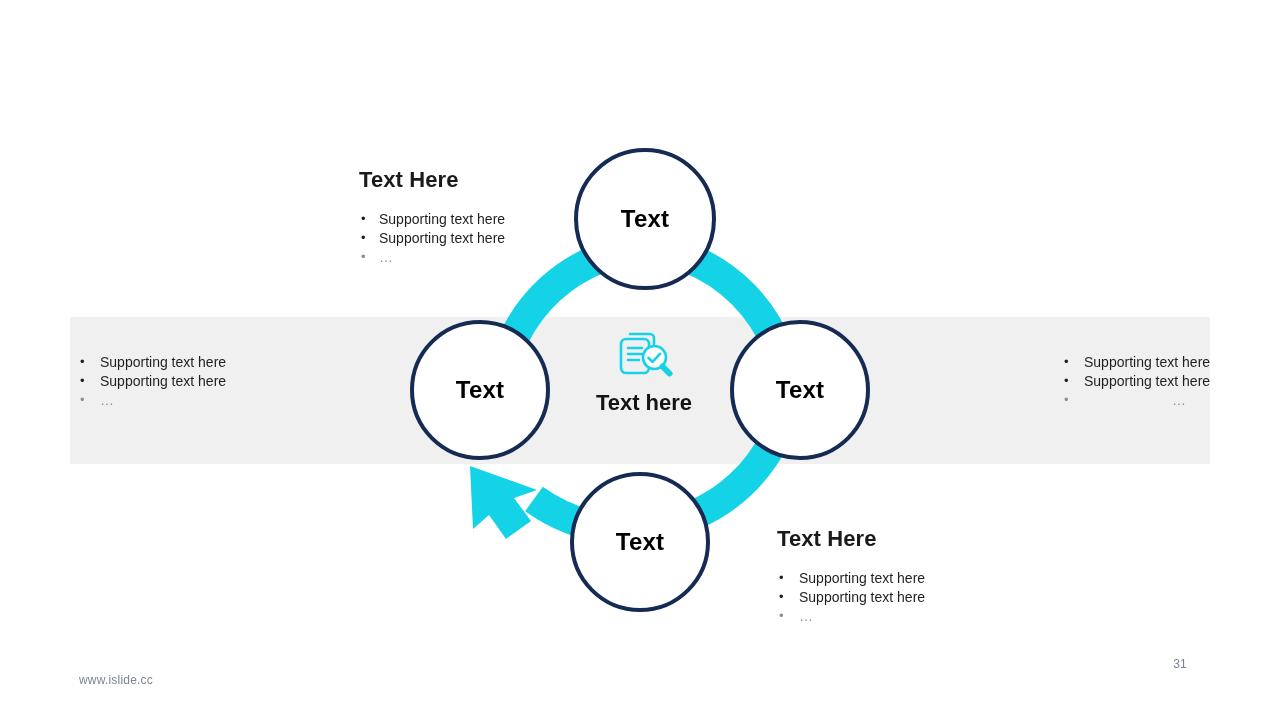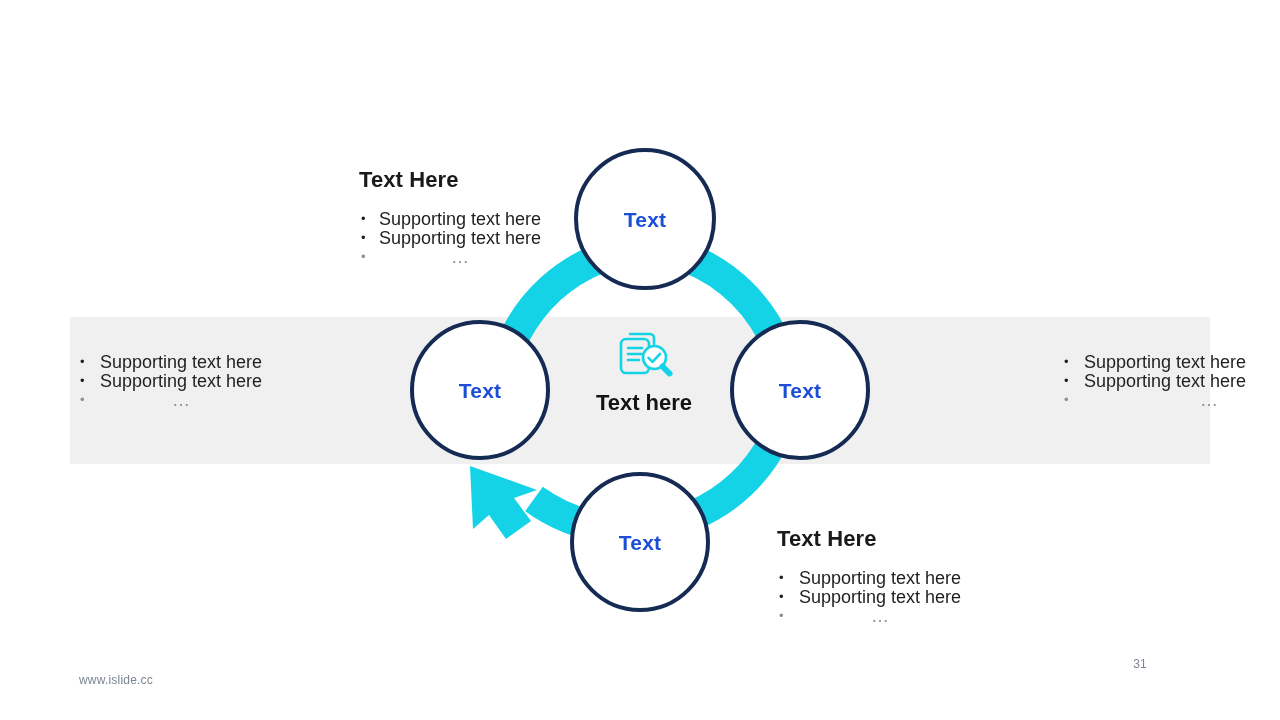--- a/index.html
+++ b/index.html
@@ -49,23 +49,23 @@
     position: absolute;
     border-radius: 50%;
     background: #ffffff;
     border: 4px solid #152b54;
     box-sizing: border-box;
     display: flex;
     align-items: center;
     justify-content: center;
   }
   .node-label {
-    font-size: 21px;
+    font-size: 24px;
     font-weight: bold;
-    color: #1d4ed8;
+    color: #000000;
     letter-spacing: .2px;
     line-height: 1;
   }
 
   .node-top    { left: 574px; top: 148px; width: 142px; height: 142px; }
   .node-right  { left: 730px; top: 320px; width: 140px; height: 140px; }
   .node-bottom { left: 570px; top: 472px; width: 140px; height: 140px; }
   .node-left   { left: 410px; top: 320px; width: 140px; height: 140px; }
 
   
@@ -97,27 +97,26 @@
     margin: 0 0 18px 0;
     line-height: 1.1;
     letter-spacing: .1px;
   }
   .bullets {
     list-style: none;
     margin: 0;
     padding: 0;
   }
   .bullets li {
-    font-size: 18px;
+    font-size: 14px;
     color: #1f1f1f;
     line-height: 19px;
     position: relative;
     padding-left: 22px;
     white-space: nowrap;
-    text-align: center;
   }
   .bullets li::before {
     content: "\2022";
     position: absolute;
     left: 2px;
     top: -1px;
     font-size: 13px;
     color: #1f1f1f;
   }
   .bullets li.muted { color: #8e8e8e; }
@@ -139,21 +138,21 @@
   .footer-url {
     position: absolute;
     left: 79px;
     top: 673px;
     font-size: 12px;
     color: #7c8493;
     letter-spacing: .2px;
   }
   .footer-page {
     position: absolute;
-    left: 1120px;
+    left: 1160px;
     top: 657px;
     width: 40px;
     text-align: center;
     font-size: 12px;
     color: #7c8493;
   }
 </style>
 </head>
 <body>
 

